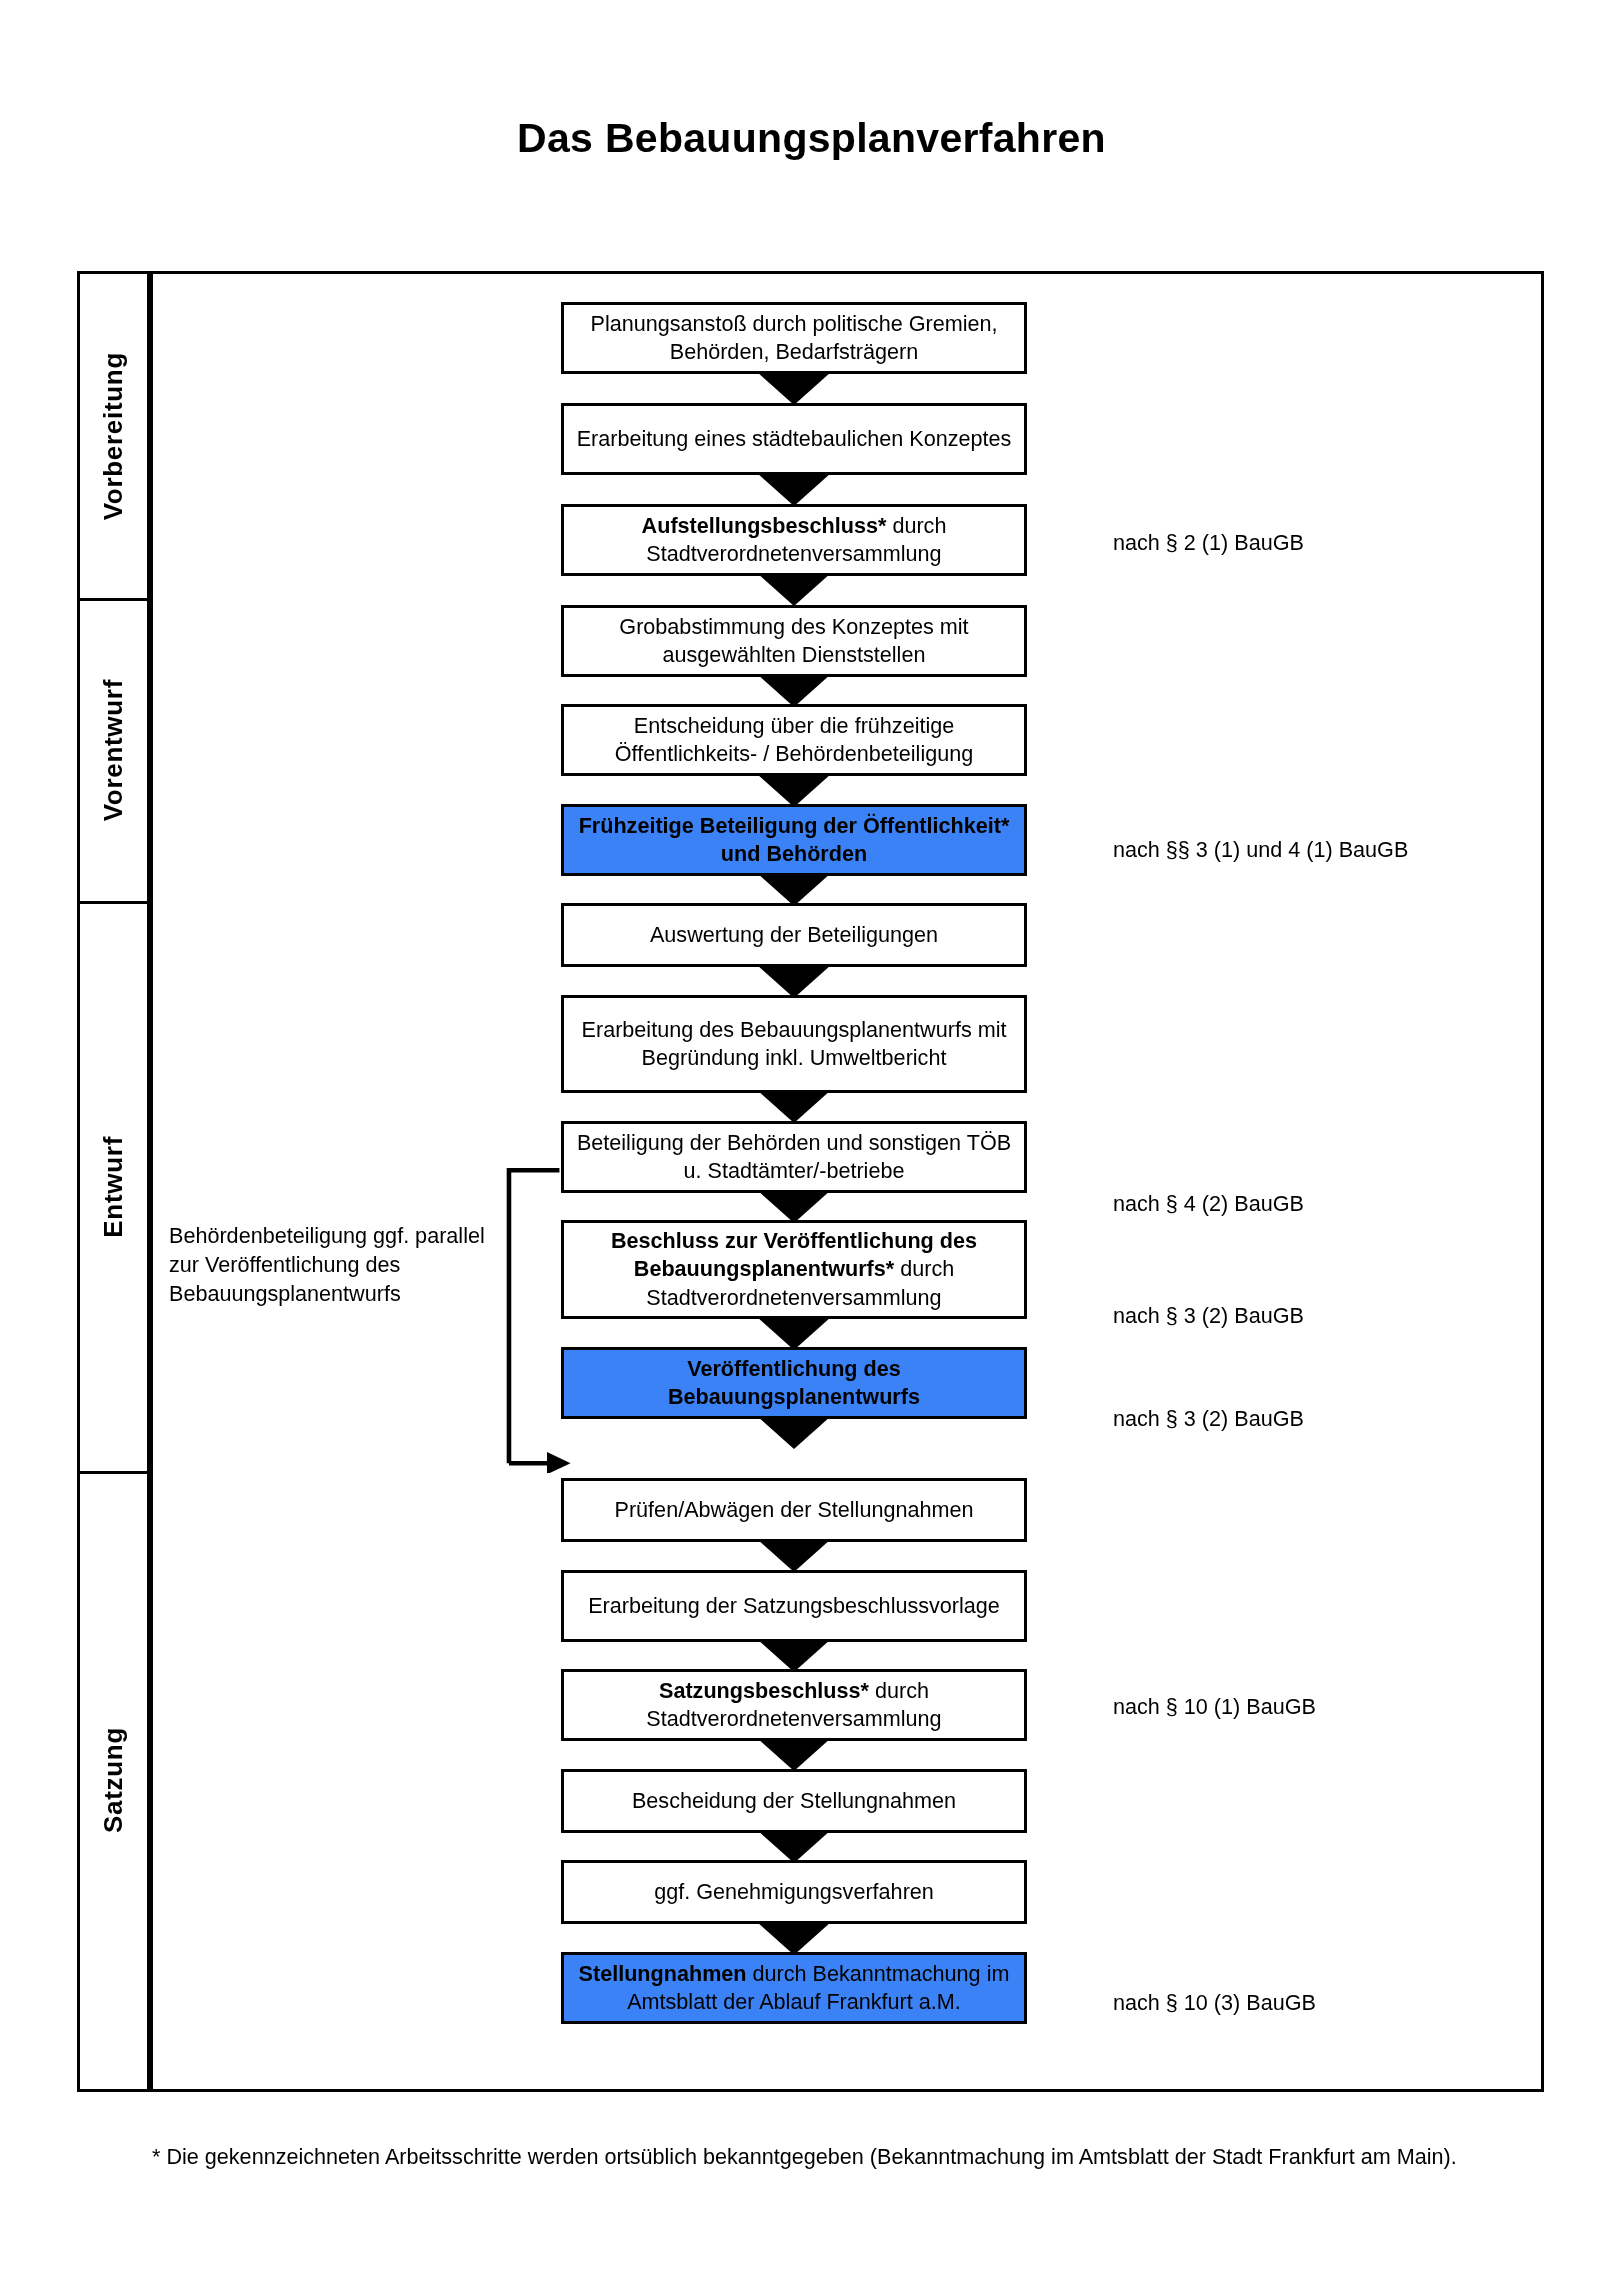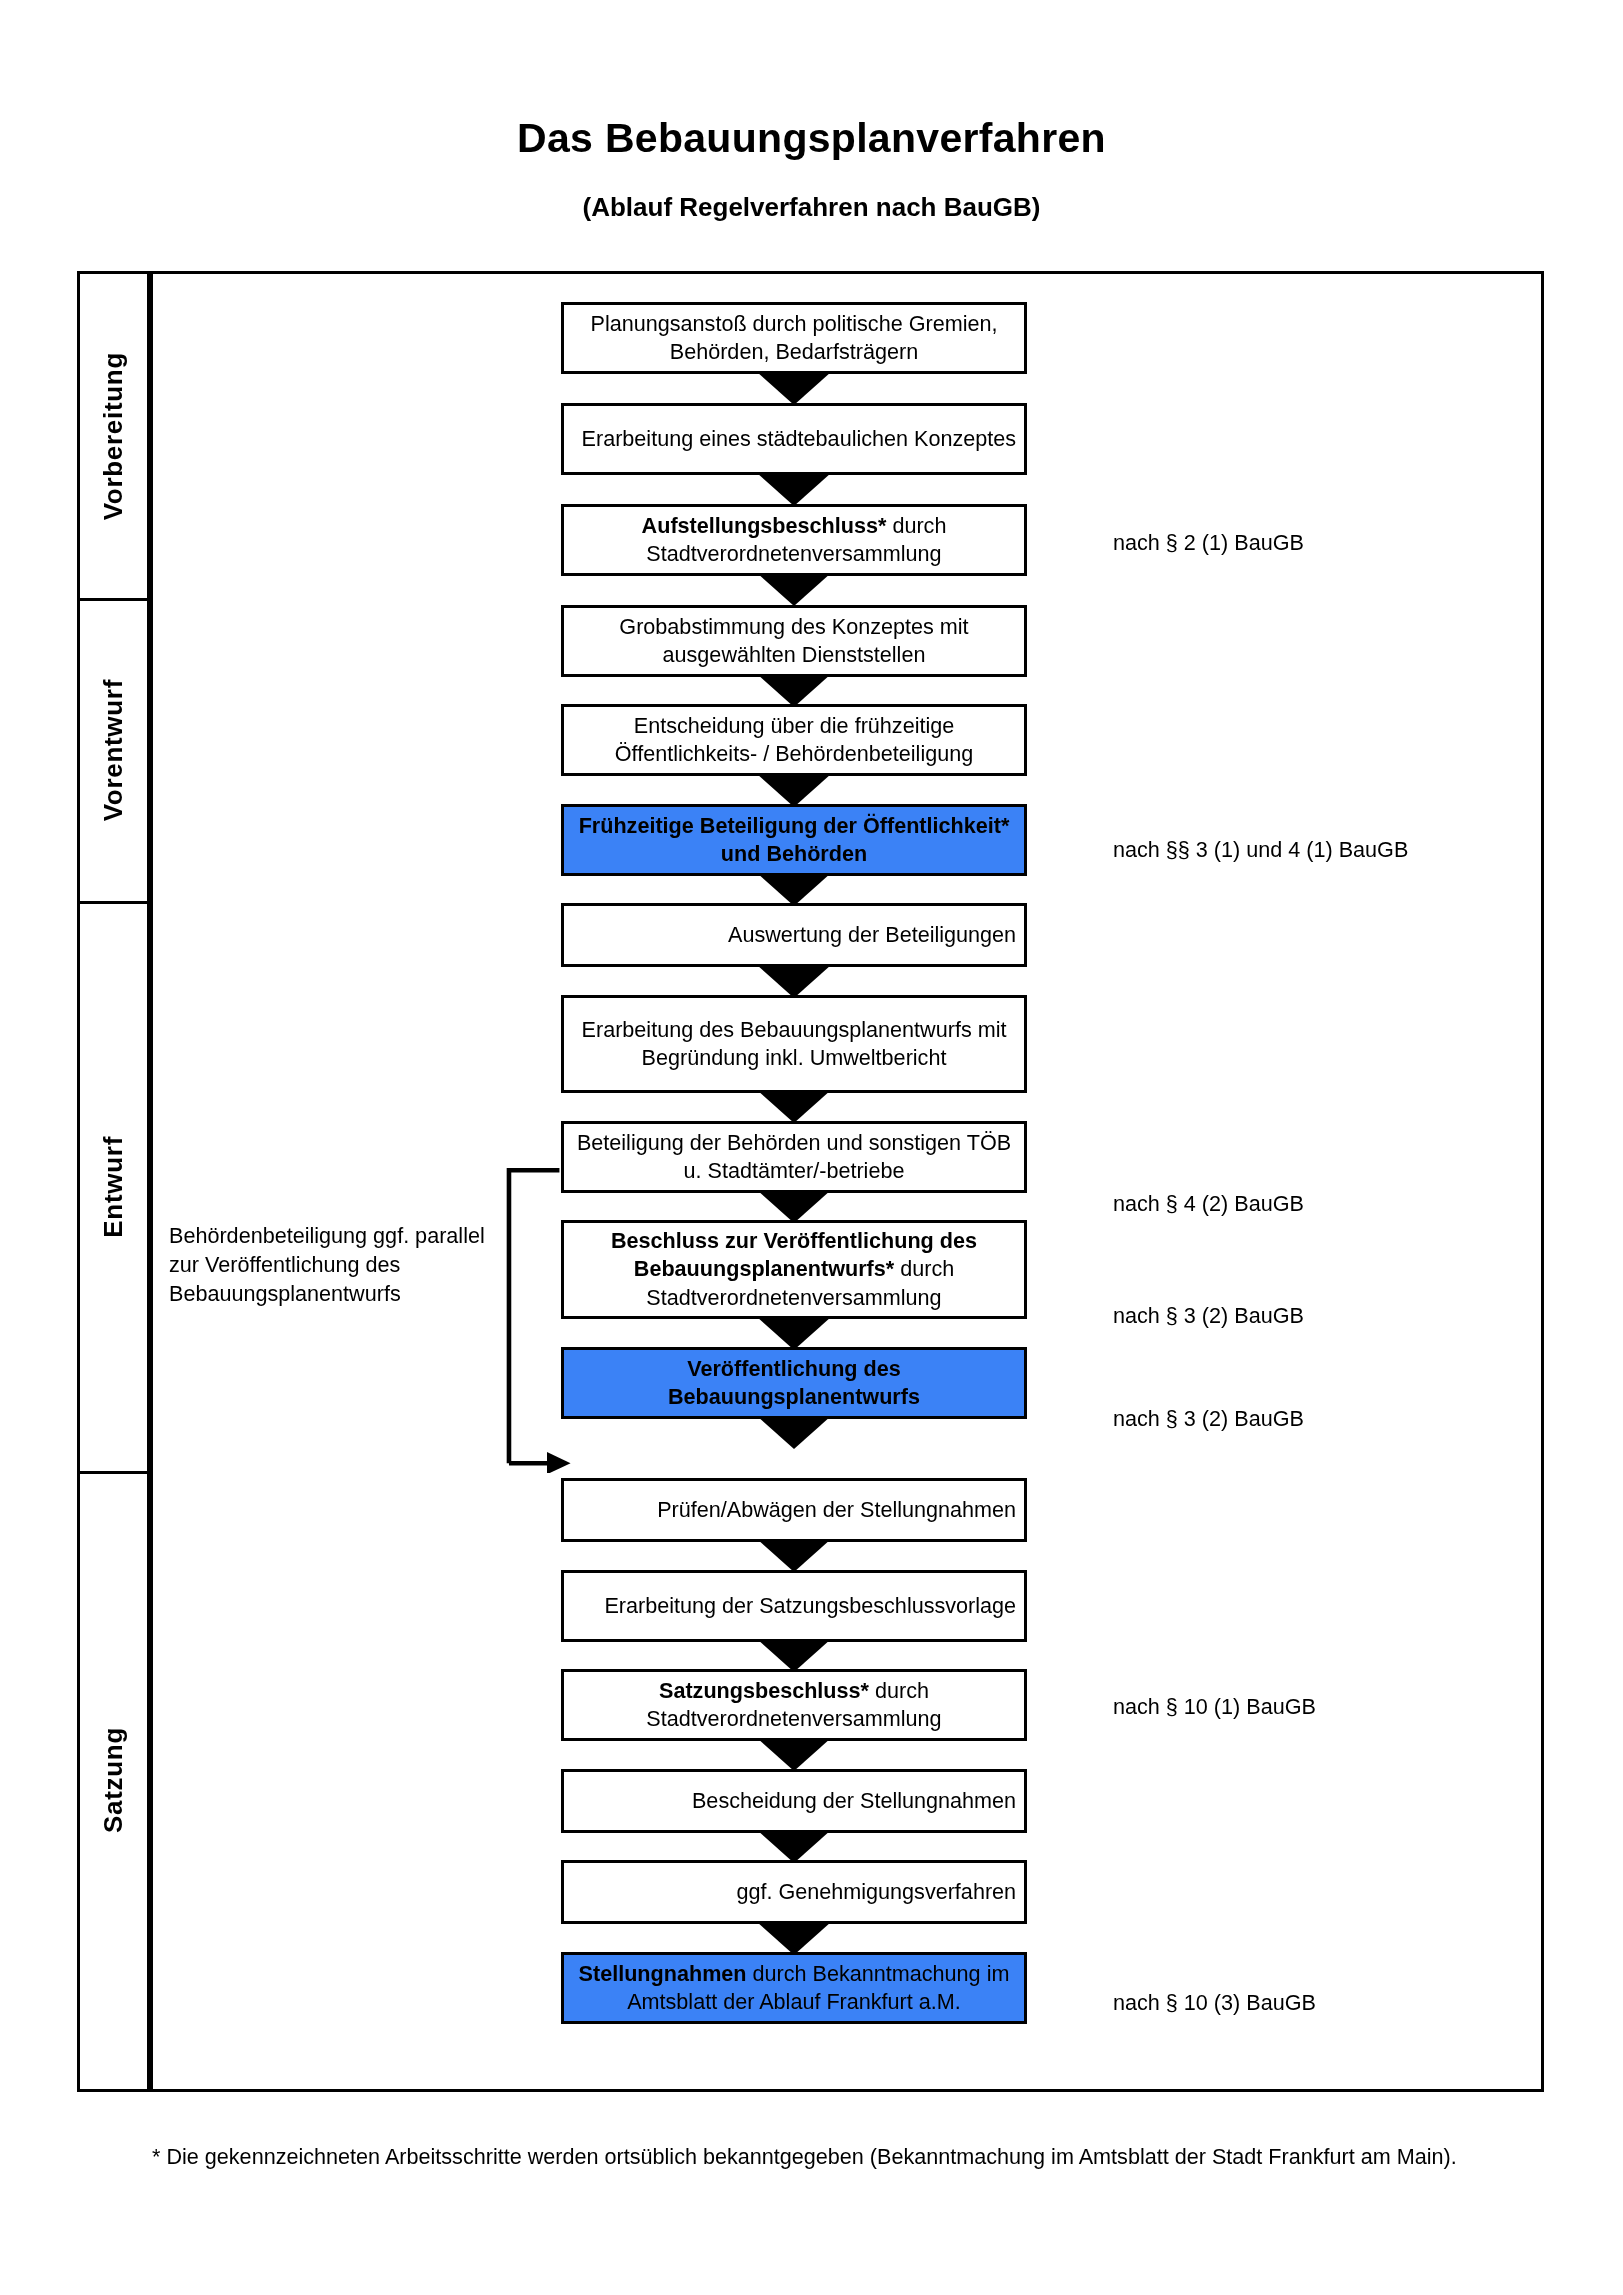--- a/index.html
+++ b/index.html
@@ -54,21 +54,21 @@
     letter-spacing:0.7px;
   }
 
   
   .node{
     position:absolute;
     left:561px;width:466px;
     box-sizing:border-box;
     border:3.9px solid #000;
     background:#ffffff;
-    display:flex;align-items:center;justify-content:flex-end;
+    display:flex;align-items:center;justify-content:center;
     text-align:center;
     font-size:21.6px;
     line-height:1.30;
     padding:2.6px 7.9px;
   }
   .node.blue{background:#3b82f6;}
   .node b{font-weight:bold;}
 
   
   .arrow{
@@ -104,21 +104,20 @@
   .footnote{
     position:absolute;left:152px;top:2140px;width:1381px;
     font-size:21.6px;line-height:1.55;text-align:left;
   }
 </style>
 </head>
 <body>
 
 <div class="header">
   <div class="title">Das Bebauungsplanverfahren</div>
-  <div class="subtitle">(Ablauf Regelverfahren nach BauGB)</div>
 </div>
 
 <div class="band band-vorbereitung"></div>
 <div class="band band-vorentwurf"></div>
 <div class="band band-entwurf"></div>
 <div class="band band-satzung"></div>
 
 <div class="frame"></div>
 <div class="label-divider"></div>
 

